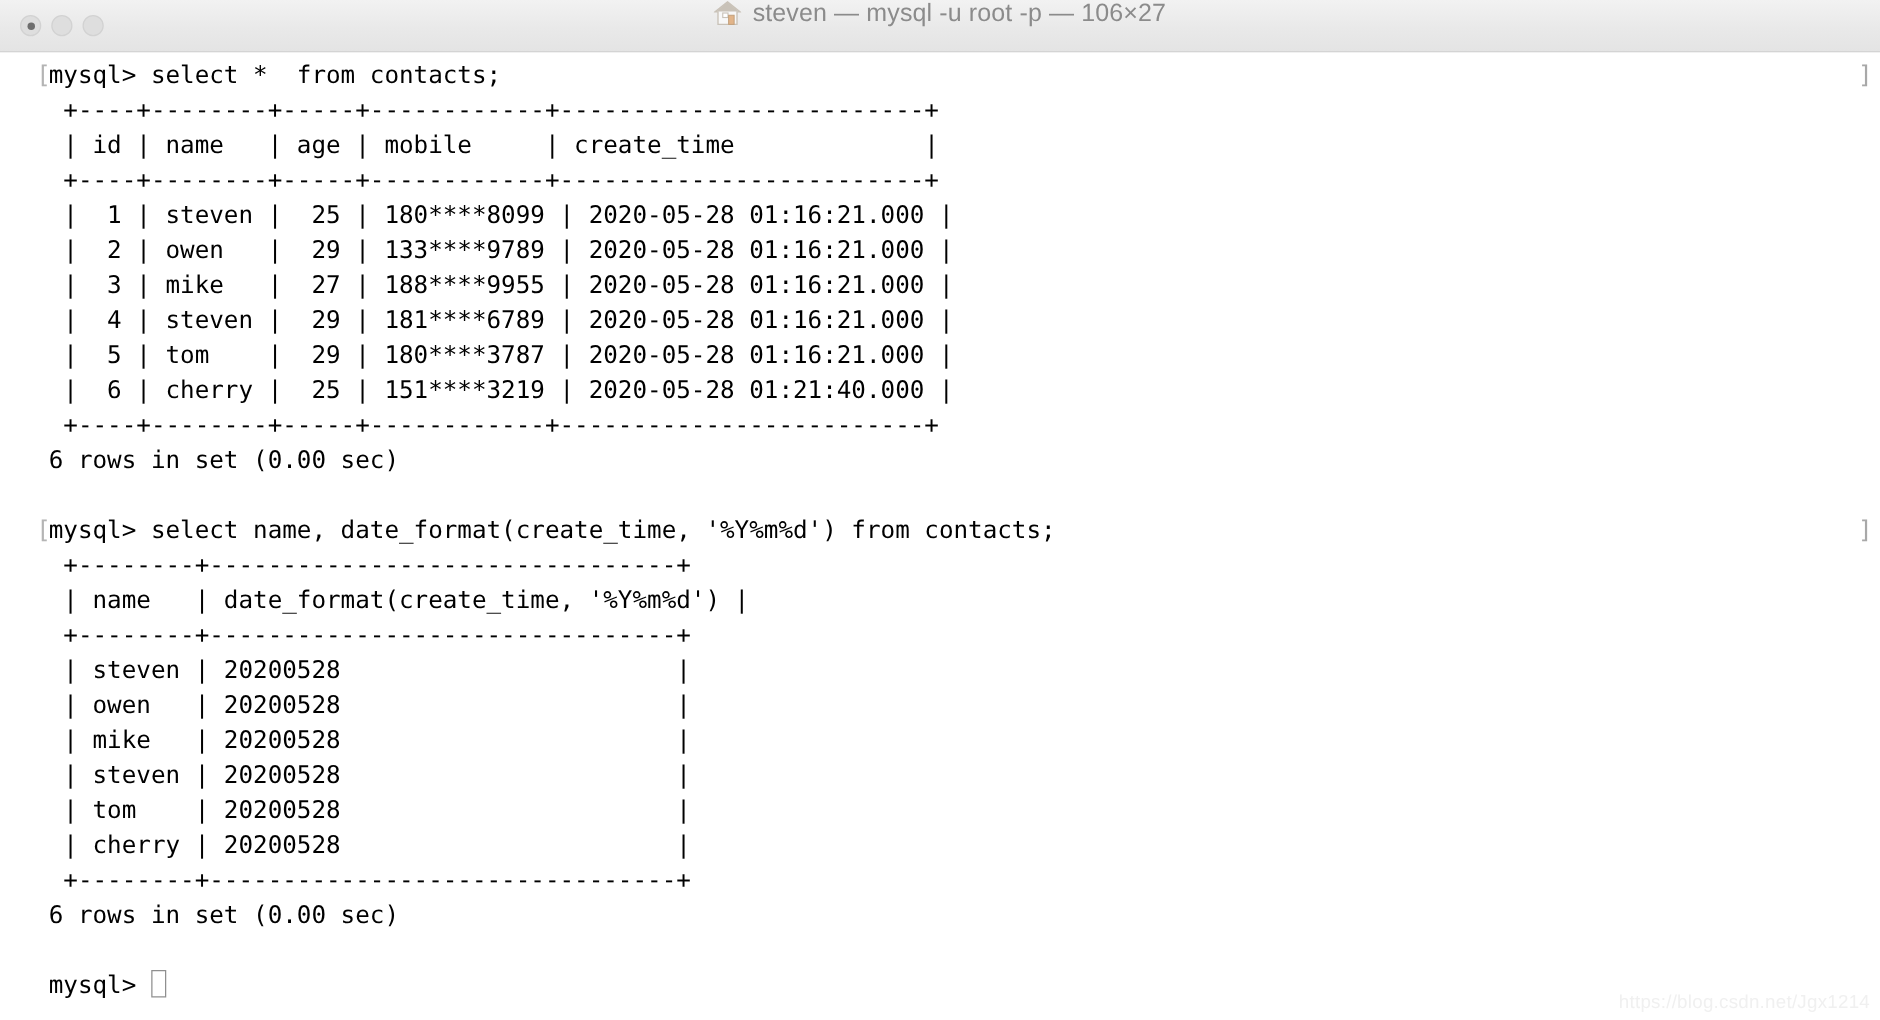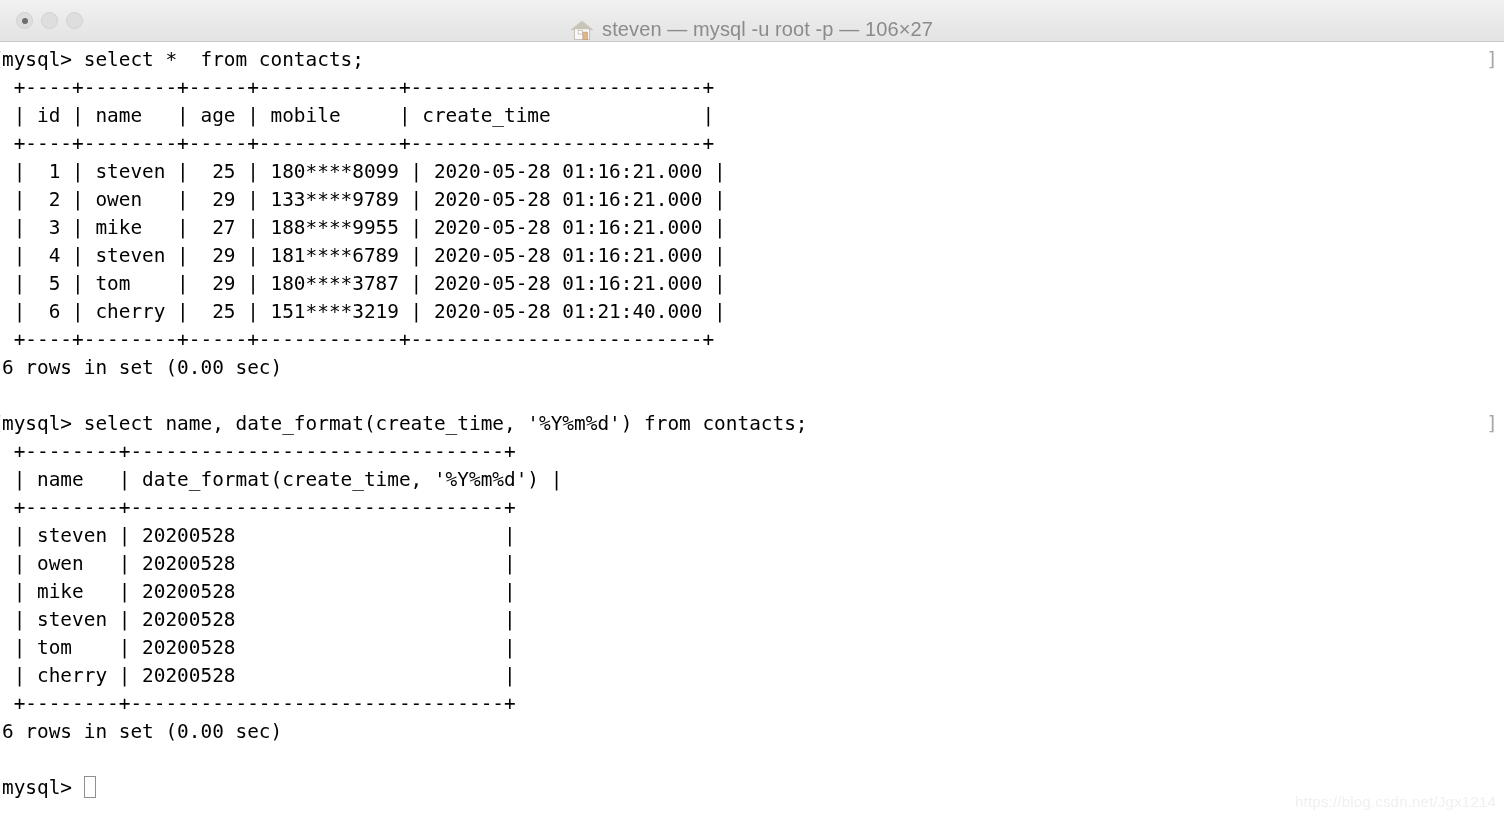--- a/index.html
+++ b/index.html
@@ -58,21 +58,21 @@
     background: #6e6e6e;
   }
 
   .title-center {
     position: absolute;
     left: 0;
     right: 0;
     top: 0;
     bottom: 0;
     display: flex;
-    align-items: flex-end;
+    align-items: flex-start;
     justify-content: center;
     gap: 9px;
     pointer-events: none;
   }
 
   .home-icon {
     width: 22px;
     height: 21px;
     flex: 0 0 auto;
   }
@@ -105,20 +105,21 @@
     color: #000000;
     white-space: pre;
     letter-spacing: 0px;
   }
 
   .line {
     position: relative;
     height: 28px;
     white-space: pre;
     padding-left: 2px;
+    margin-left: 37px;
   }
 
   .mark-left {
     position: absolute;
     left: -8px;
     top: 0;
     color: #b4b4b4;
   }
 
   .mark-right {

